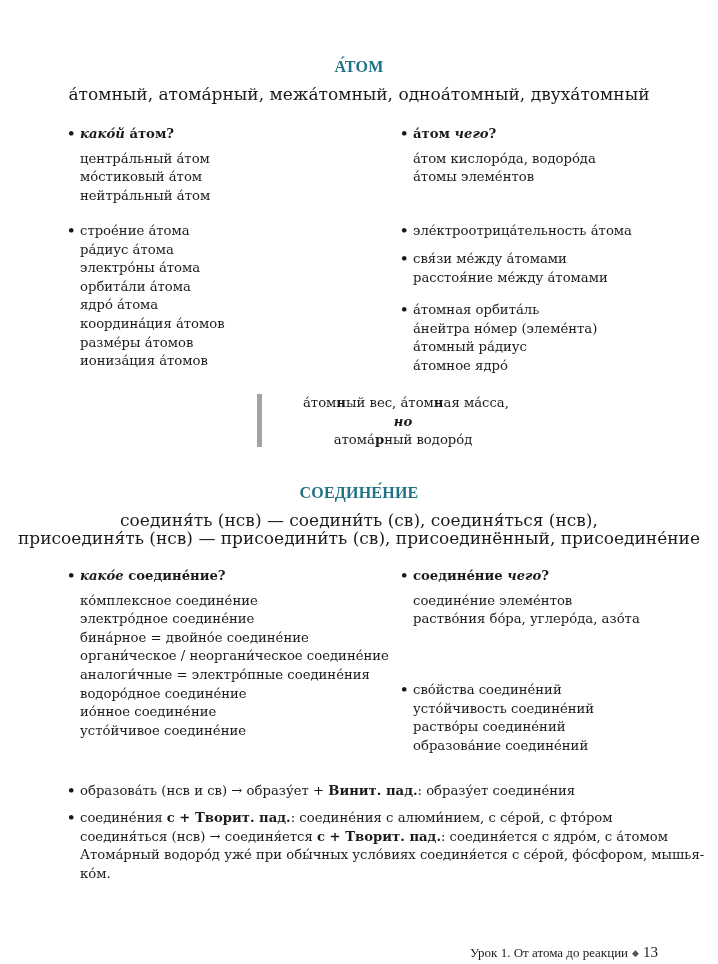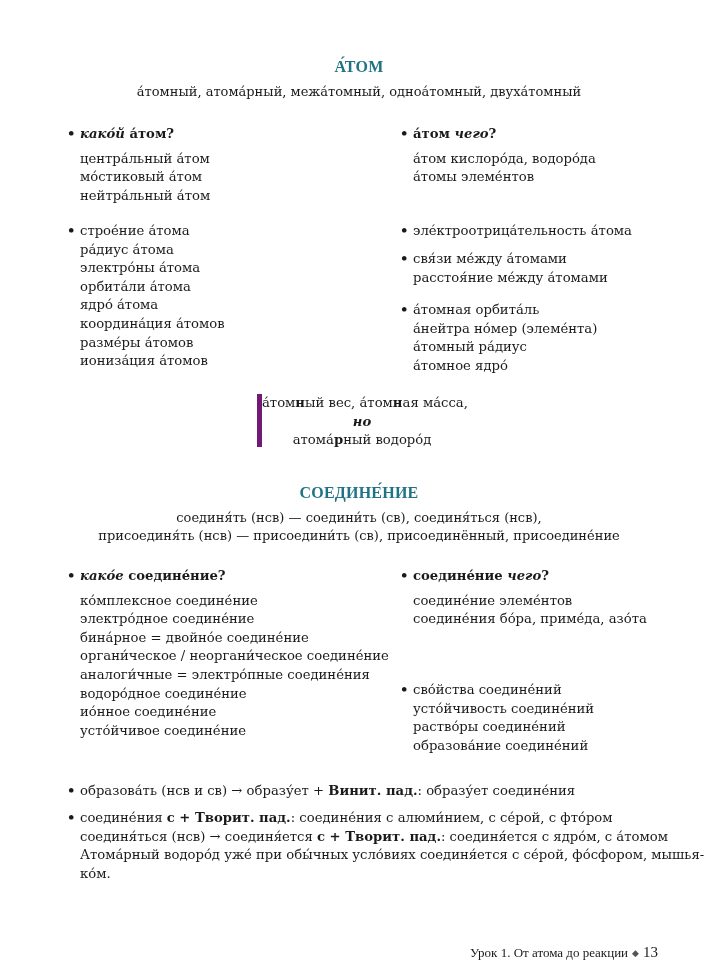--- a/index.html
+++ b/index.html
@@ -8,31 +8,31 @@
     font-family: "DejaVu Serif", "Liberation Serif", serif;
     color: #1a1a1a;
     font-size: 13.2px;
   }
   .abs { position: absolute; }
   .heading {
     left: 0; width: 718px; text-align: center;
     font-family: "Liberation Serif", "DejaVu Serif", serif;
     font-weight: bold; color: #1f7384; font-size: 16px; letter-spacing: 0.2px;
   }
-  .center-line { left: 0; width: 718px; text-align: center; font-size: 13px; white-space: nowrap; }
+  .center-line { left: 0; width: 718px; text-align: center; font-size: 17px; white-space: nowrap; }
   .block { line-height: 18.6px; white-space: nowrap; }
   .block div { height: 18.6px; }
   .bullet-row { position: relative; }
   .bullet { position: absolute; left: -13px; top: 0; font-weight: bold; }
   .head-line { font-weight: bold; margin-bottom: 6px; }
   .head-line i { font-style: italic; }
   .note {
     left: 257px; top: 394px; width: 200px; height: 53px;
-    border-left: 5px solid #701a75;
-    text-align: center; line-height: 18.6px; font-size: 13.2px;
+    border-left: 5px solid #a3a3a3;
+    text-align: center; line-height: 18.6px; font-size: 13.2px; padding-left: 41px;
   }
   .note div { height: 18.6px; white-space: nowrap; }
   .footer { left: 470px; top: 915px; font-size: 13px; white-space: nowrap; font-family: "Liberation Serif", "DejaVu Serif", serif; margin-top: 29px; }
   .footer .pg { font-size: 15px; }
   .footer .dot { font-size: 9px; color: #555; margin: 0 4px; vertical-align: 1px; }
   b { font-weight: bold; }
 </style>
 </head>
 <body>
 
@@ -113,21 +113,21 @@
   <div>усто́йчивое соедине́ние</div>
 </div>
 
 <div class="abs block" style="left:413px; top:567px;">
   <div class="bullet-row head-line">
     <span class="bullet">•</span>
     <span>соедине́ние</span>
     <i>чего</i><span>?</span>
   </div>
   <div>соедине́ние элеме́нтов</div>
-  <div>соедине́ния бо́ра, приме́да, азо́та</div>
+  <div>раство́ния бо́ра, углеро́да, азо́та</div>
 </div>
 
 <div class="abs block" style="left:413px; top:681px;">
   <div class="bullet-row"><span class="bullet">•</span><span>сво́йства соедине́ний</span></div>
   <div>усто́йчивость соедине́ний</div>
   <div>раство́ры соедине́ний</div>
   <div>образова́ние соедине́ний</div>
 </div>
 
 <div class="abs block" style="left:80px; top:782px;">

